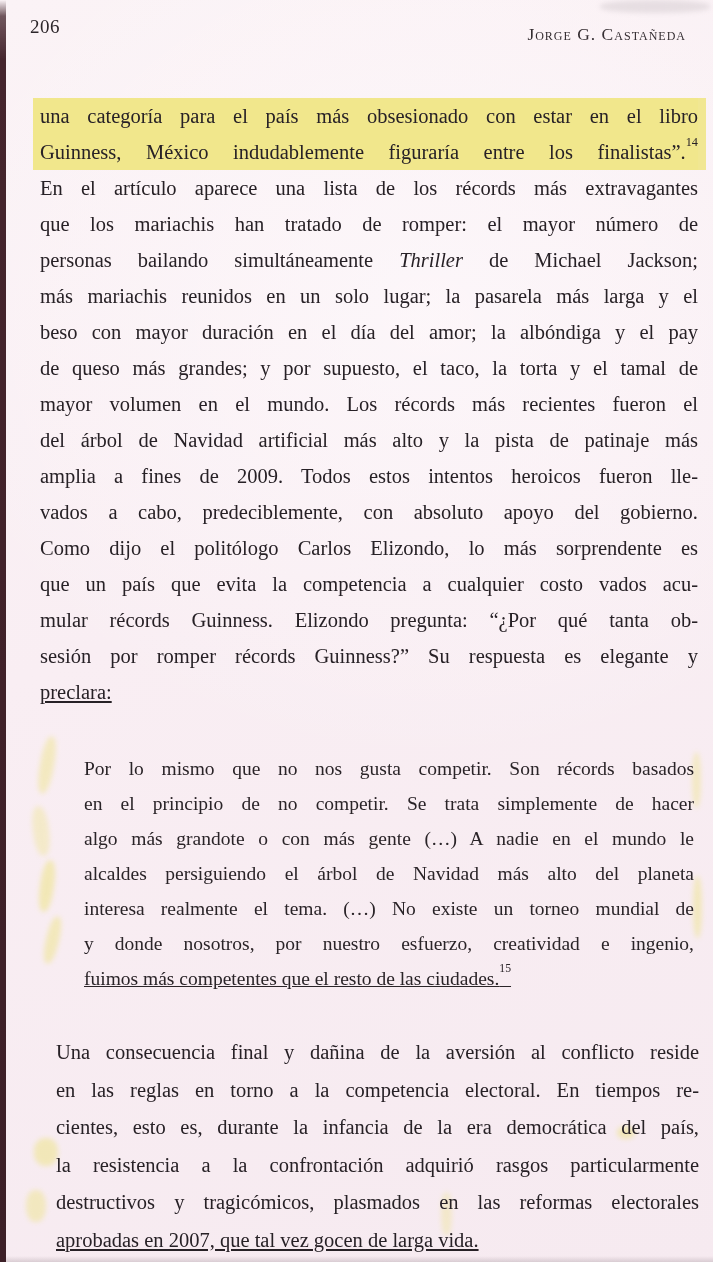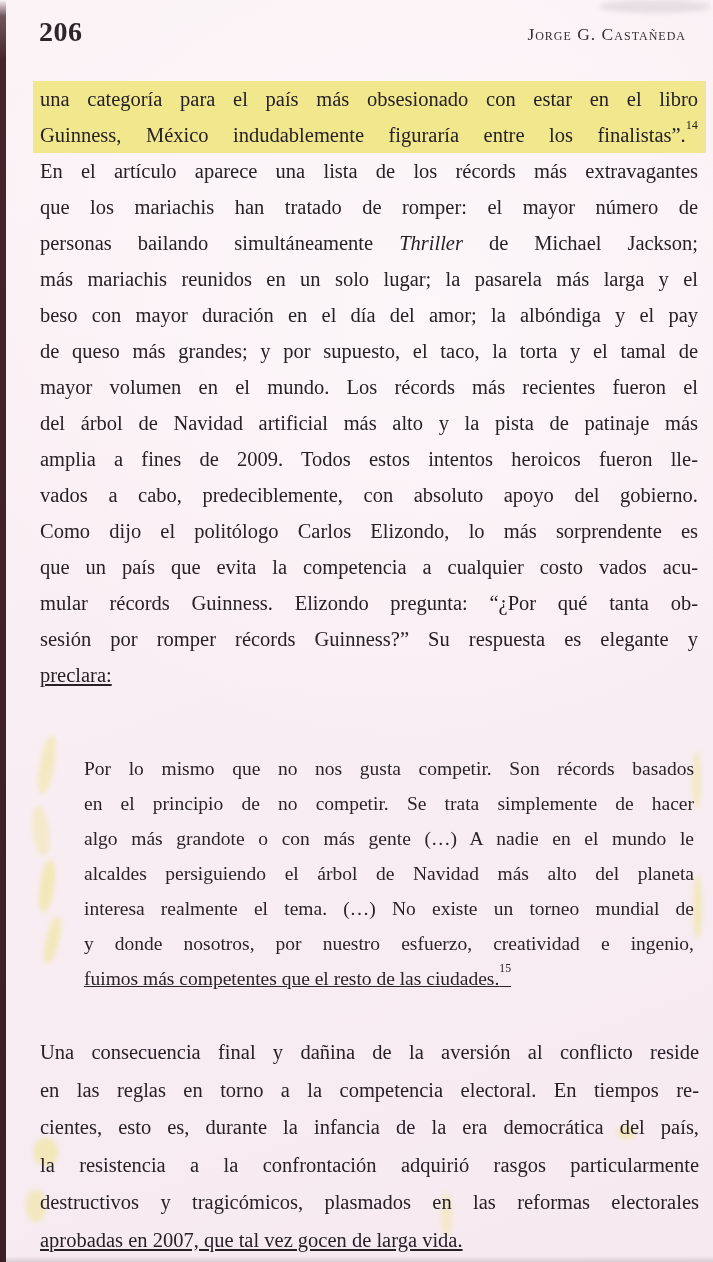--- a/index.html
+++ b/index.html
@@ -19,40 +19,40 @@
                #45252d 60px, #402129 55%, #3c1f27 100%);
     filter:blur(0.4px);
   }
   #edge-bottom {
     position:absolute; left:0; bottom:0; width:713px; height:6px; z-index:4;
     background:linear-gradient(0deg, rgba(150,135,142,0.30), rgba(150,135,142,0));
   }
   
   #page-header { position:absolute; top:0; left:0; width:713px; height:60px; }
   #page-number {
-    position:absolute; left:39px; top:16px;
-    font-size:28px; letter-spacing:0.5px; color:#2c262a;font-weight:bold;
+    position:absolute; left:30px; top:16px;
+    font-size:19px; letter-spacing:0.5px; color:#2c262a;
   }
   #running-header {
     position:absolute; right:27px; top:24px;
     font-variant:small-caps; font-size:17.5px; letter-spacing:1px; color:#352e32;margin-left:8px;
   }
   
   .para { position:absolute; z-index:2; }
   .line {
     text-align:justify; text-align-last:justify;
     white-space:normal; position:relative;
   }
   .line.last { text-align-last:left;text-decoration:underline; }
-  #para1 { left:40px; top:81px;  width:658px; font-size:20.5px; }
+  #para1 { left:40px; top:98px;  width:658px; font-size:20.5px; }
   #para1 .line { height:36px; line-height:36px; }
   #quote { left:84px; top:751px; width:610px; font-size:19.5px; color:#2a2428; }
   #quote .line { height:35px; line-height:35px; }
   #para2 { left:40px; top:1034px; width:659px; font-size:20.5px; }
-  #para2 .line { height:37.5px; line-height:37.5px; }
+  #para2 .line { height:37.5px; line-height:37.5px;margin-left:16px; }
   .line.hl {
     background:#f1e78c;
     box-shadow:-7px 0 0 #f1e78c, 8px 0 0 rgba(240,229,135,0.9);
   }
   sup {
     font-size:0.60em; line-height:0; position:relative; top:-0.45em;
     letter-spacing:0;
   }
   em { font-style:italic; }
   

